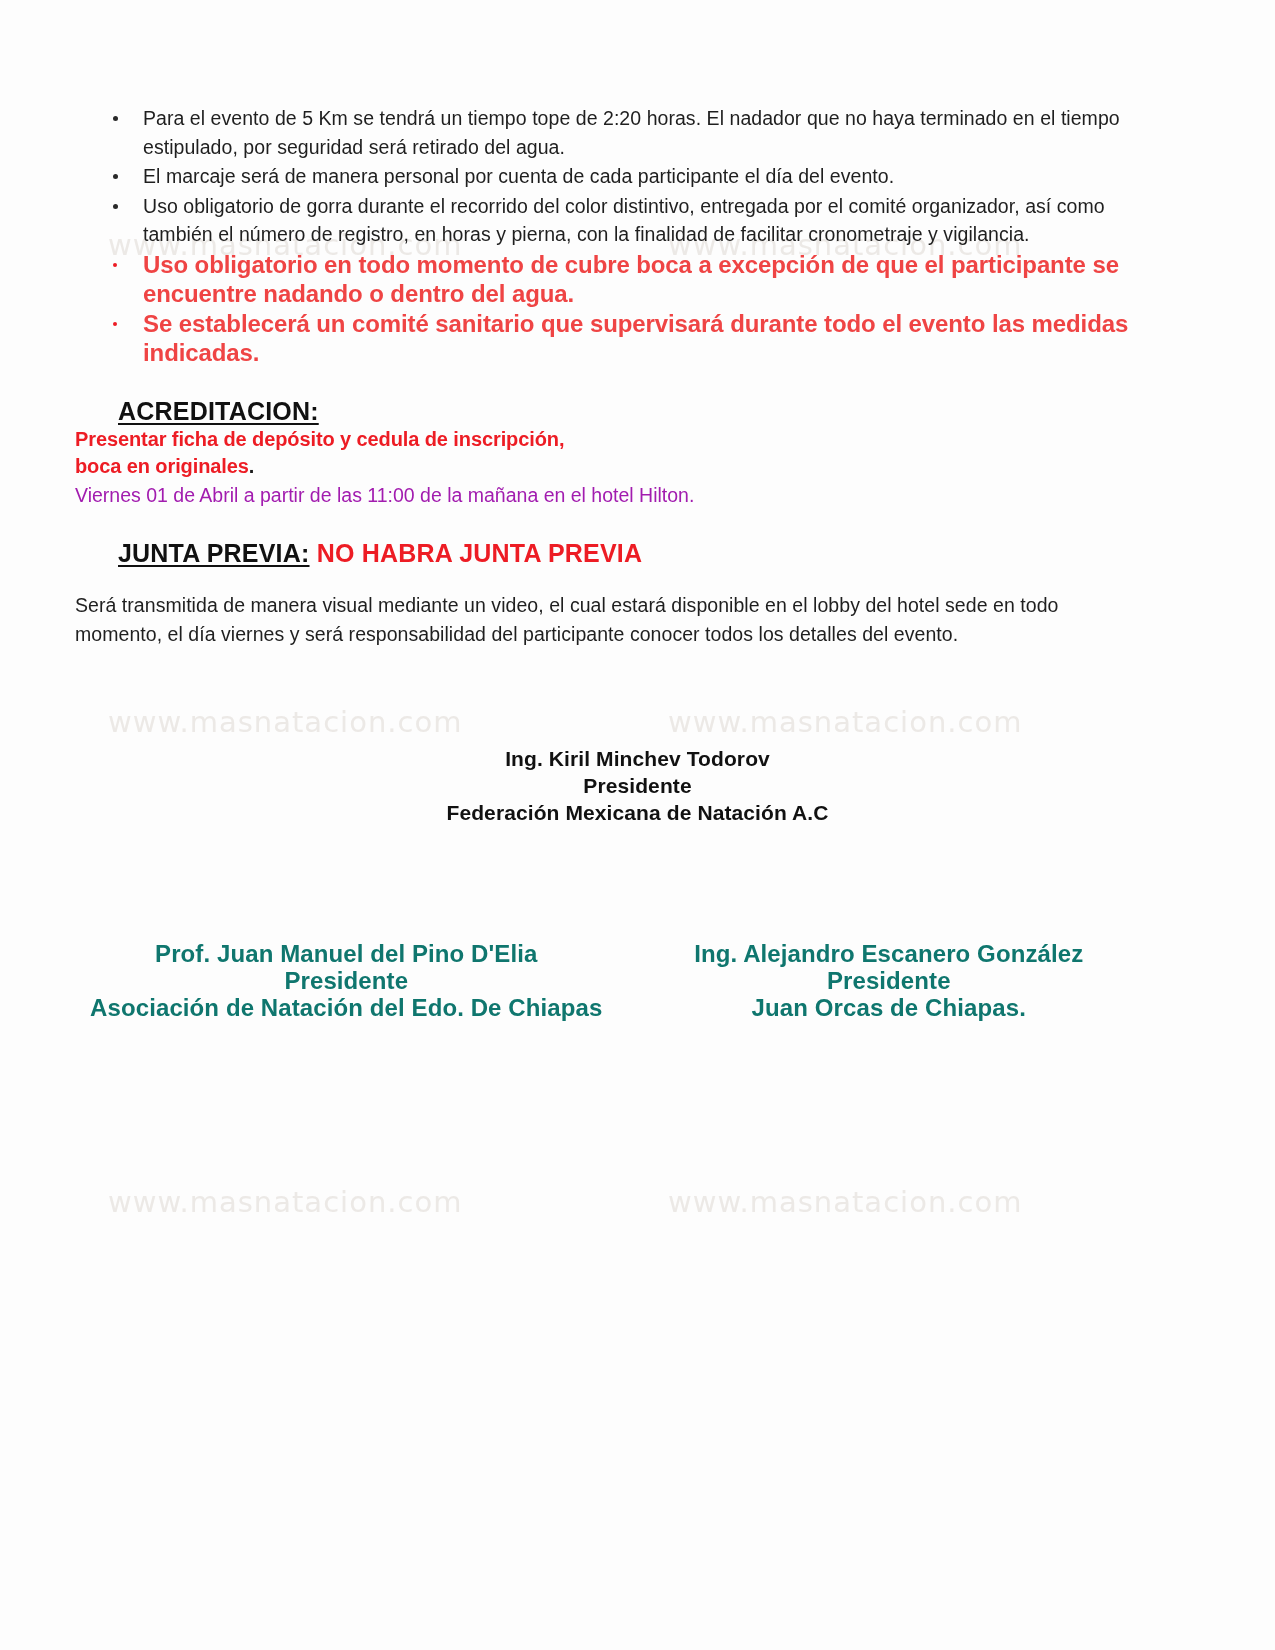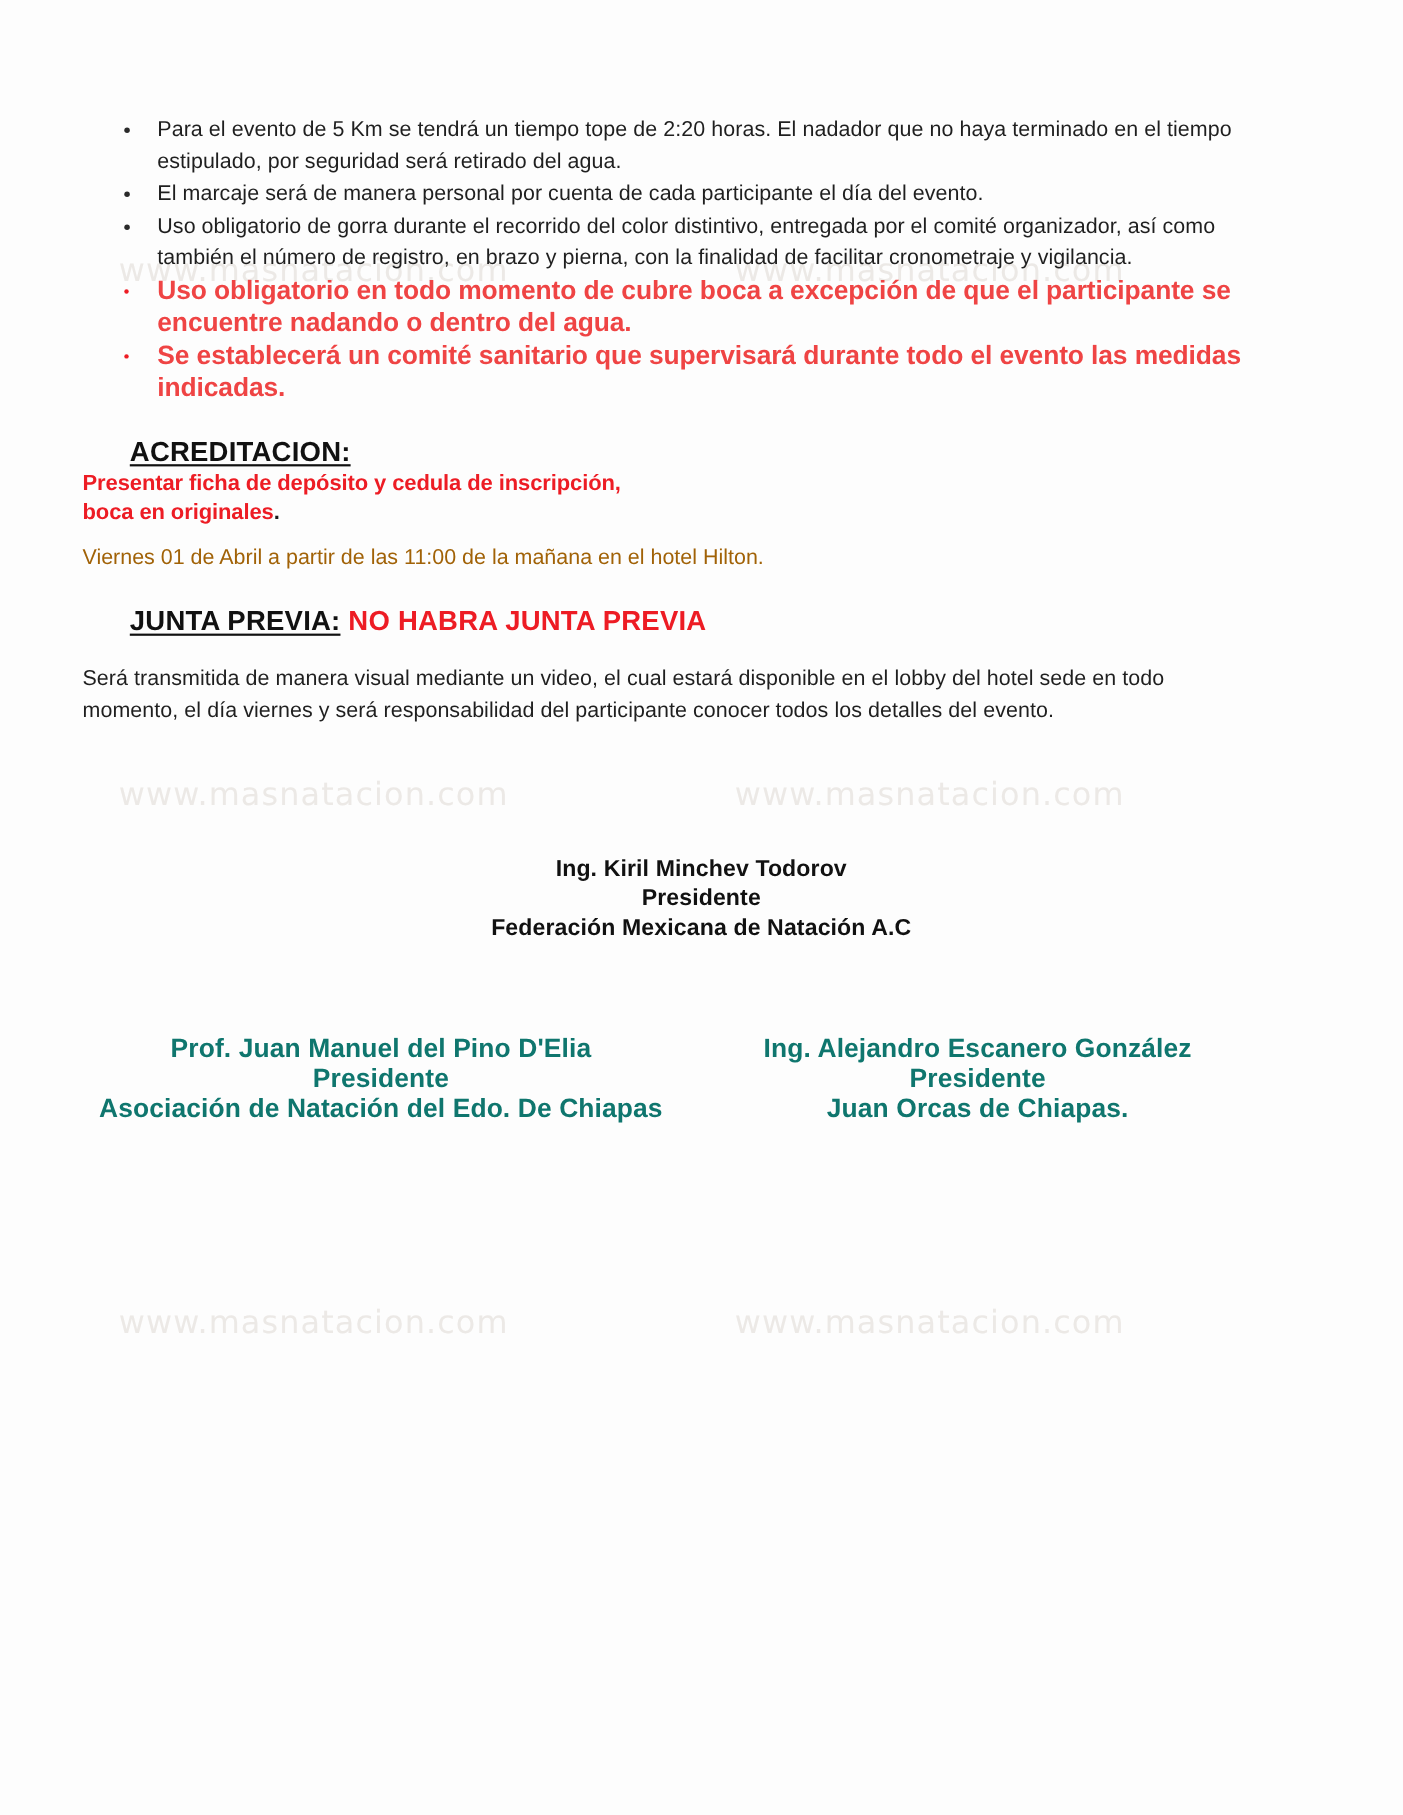--- a/index.html
+++ b/index.html
@@ -109,39 +109,39 @@
     font-weight: bold;
     font-size: 20px;
     line-height: 27px;
     letter-spacing: -0.1px;
   }
   .red-line .blk { color: #1a1a1a; }
 
   .plain-line {
     font-size: 19.5px;
     line-height: 28px;
-    color: #a16207;
-    margin-top: 13px;
+    color: #a21caf;
+    margin-top: 1px;
   }
 
   .para {
     margin-top: 23px;
     font-size: 19.5px;
     line-height: 29px;
     color: #1f1f1f;
     width: 1065px;
     letter-spacing: 0.05px;
   }
 
   
   .sig-center {
     position: absolute;
     left: 0;
     right: 0;
-    top: 776px;
+    top: 745px;
     text-align: center;
   }
   .sig-center .line {
     font-size: 21px;
     font-weight: bold;
     line-height: 27px;
     color: #111;
     letter-spacing: 0.1px;
   }
 
@@ -174,21 +174,21 @@
   <div class="watermark" style="left:108px; top:705px;">www.masnatacion.com</div>
   <div class="watermark" style="left:668px; top:705px;">www.masnatacion.com</div>
   <div class="watermark" style="left:108px; top:1185px;">www.masnatacion.com</div>
   <div class="watermark" style="left:668px; top:1185px;">www.masnatacion.com</div>
 
   <div class="content">
 
     <ul class="rules">
       <li>Para el evento de 5 Km se tendrá un tiempo tope de 2:20 horas. El nadador que no haya terminado en el tiempo estipulado, por seguridad será retirado del agua.</li>
       <li>El marcaje será de manera personal por cuenta de cada participante el día del evento.</li>
-      <li>Uso obligatorio de gorra durante el recorrido del color distintivo, entregada por el comité organizador, así como también el número de registro, en brazo y pierna, con la finalidad de facilitar cronometraje y vigilancia.</li>
+      <li>Uso obligatorio de gorra durante el recorrido del color distintivo, entregada por el comité organizador, así como también el número de registro, en horas y pierna, con la finalidad de facilitar cronometraje y vigilancia.</li>
       <li class="red">Uso obligatorio en todo momento de cubre boca a excepción de que el participante se encuentre nadando o dentro del agua.</li>
       <li class="red">Se establecerá un comité sanitario que supervisará durante todo el evento las medidas indicadas.</li>
     </ul>
 
     <div class="sec-head">
       <span class="u">ACREDITACION:</span>
     </div>
     <div class="red-line">Presentar ficha de depósito y cedula de inscripción,</div>
     <div class="red-line"><span> boca en originales</span><span class="blk">.</span></div>
     <div class="plain-line">Viernes 01 de Abril a partir de las 11:00 de la mañana en el hotel Hilton.</div>

